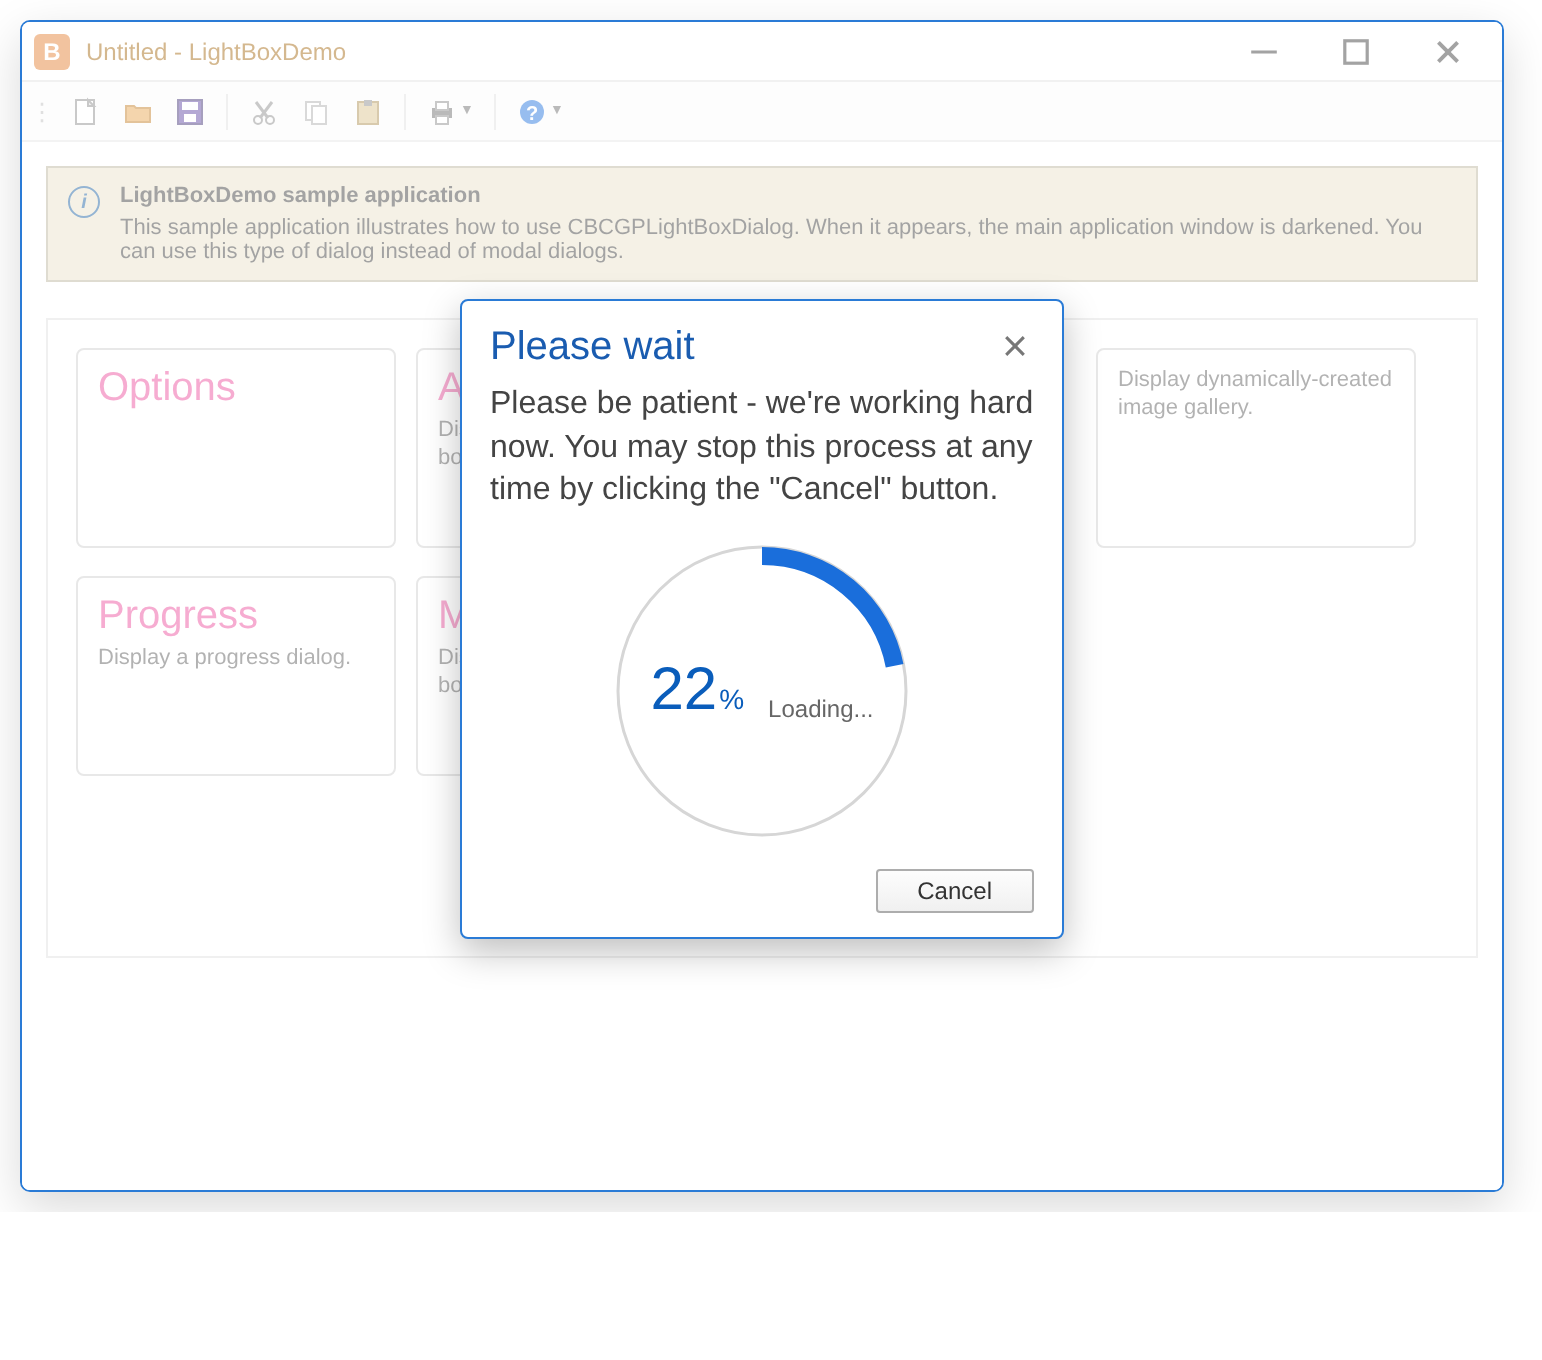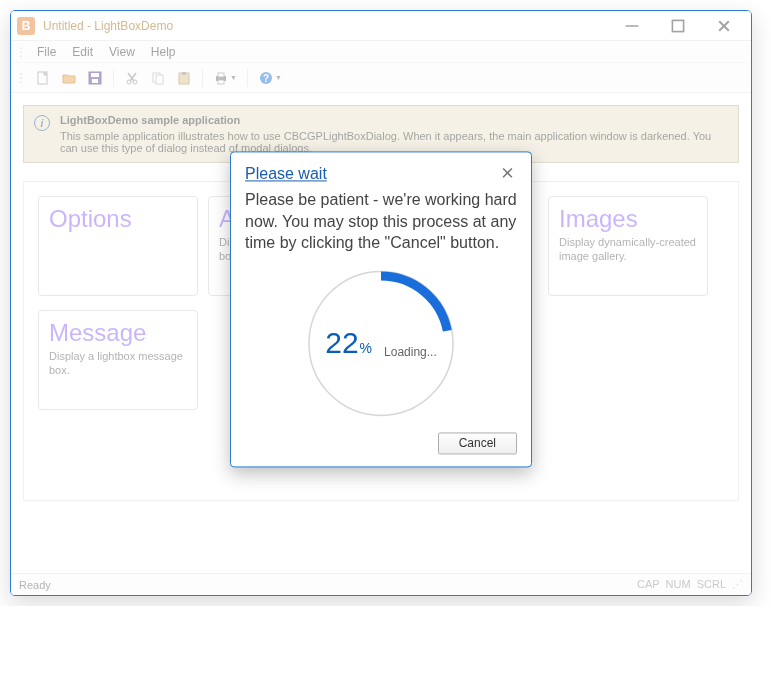--- a/index.html
+++ b/index.html
@@ -101,21 +101,21 @@
     height: 320px;
   }
   .cards-row { display: flex; gap: 10px; margin-bottom: 14px; }
   .card {
     border: 1px solid #ccc;
     border-radius: 4px;
     padding: 8px 10px;
     width: 160px;
     height: 100px;
   }
-  .card-title { font-size: 24px; font-weight: 300; color: #8b5cf6; margin-bottom: 2px; }
+  .card-title { font-size: 20px; font-weight: 300; color: #ec4899; margin-bottom: 2px; }
   .card-desc { font-size: 11px; color: #555; line-height: 1.3; }
   .statusbar {
     height: 22px;
     border-top: 1px solid #e0e0e0;
     background: #fafafa;
     display: flex;
     align-items: center;
     padding: 0 8px;
     font-size: 11px; color: #555;
   }
@@ -132,21 +132,21 @@
     left: 50%; top: 50%;
     transform: translate(-50%, -48%);
     width: 302px;
     background: #fff;
     border: 1px solid #2a7bd6;
     border-radius: 4px;
     box-shadow: 0 6px 18px rgba(0,0,0,0.25);
     padding: 12px 14px 12px 14px;
   }
   .lb-header { display: flex; align-items: center; margin-bottom: 6px; }
-  .lb-title { font-size: 16px; color: #1a5cb0; font-weight: 400; flex: 1; text-decoration: underline; }
+  .lb-title { font-size: 20px; color: #1a5cb0; font-weight: 400; flex: 1; }
   .lb-close { color: #777; font-size: 13px; padding: 2px 4px; }
   .lb-desc { font-size: 16px; color: #444; line-height: 1.35; margin-bottom: 14px; }
   .progress-ring {
     width: 150px; height: 150px;
     margin: 0 auto 14px auto;
     position: relative;
   }
   .progress-ring svg { position: absolute; inset: 0; }
   .ring-bg { fill: none; stroke: #d6d6d6; stroke-width: 1; }
   .ring-fg { fill: none; stroke: #1a6edb; stroke-width: 6; stroke-linecap: butt; }
@@ -190,27 +190,20 @@
       </div>
       <div class="win-btn">
         <svg class="ico" viewBox="0 0 10 10">
             <line x1="2" y1="2" x2="8" y2="8" stroke="#333" stroke-width="1.2"></line>
             <line x1="8" y1="2" x2="2" y2="8" stroke="#333" stroke-width="1.2"></line>
           </svg>
       </div>
     </div>
   </div>
 
-  <div class="menubar">
-    <span class="grip">⋮</span>
-    <div class="menu-item">File</div>
-    <div class="menu-item">Edit</div>
-    <div class="menu-item">View</div>
-    <div class="menu-item">Help</div>
-  </div>
 
   <div class="toolbar">
     <span class="grip">⋮</span>
     <div class="tool-btn">
       <svg class="ico" viewBox="0 0 16 16">
           <rect x="3" y="2" width="9" height="12" fill="#fff" stroke="#888"></rect>
           <path d="M9 2 L12 5 L9 5 Z" fill="#ddd" stroke="#888"></path>
         </svg>
     </div>
     <div class="tool-btn">
@@ -278,42 +271,36 @@
     <div class="cards-area">
       <div class="cards-row">
         <div class="card">
           <div class="card-title">Options</div>
         </div>
         <div class="card">
           <div class="card-title">About</div>
           <div class="card-desc">Display the About dialog box with your own content.</div>
         </div>
         <div class="card" style="margin-left:170px;">
-          <div class="card-title">Images</div>
           <div class="card-desc">Display dynamically-created image gallery.</div>
         </div>
       </div>
       <div class="cards-row">
+        <div class="card">
+          <div class="card-title">Progress</div>
+          <div class="card-desc">Display a progress dialog.</div>
+        </div>
         <div class="card">
           <div class="card-title">Message</div>
           <div class="card-desc">Display a lightbox message box.</div>
         </div>
       </div>
     </div>
   </div>
 
-  <div class="statusbar">
-    <span>Ready</span>
-    <div class="status-right">
-      <span>CAP</span>
-      <span>NUM</span>
-      <span>SCRL</span>
-      <span style="color:#aaa;">⋰</span>
-    </div>
-  </div>
 
   <div class="dim"></div>
 
   <div class="lightbox">
     <div class="lb-header">
       <div class="lb-title">Please wait</div>
       <div class="lb-close">
         <svg width="11" height="11" viewBox="0 0 10 10">
             <line x1="1" y1="1" x2="9" y2="9" stroke="#777" stroke-width="1.4"></line>
             <line x1="9" y1="1" x2="1" y2="9" stroke="#777" stroke-width="1.4"></line>

